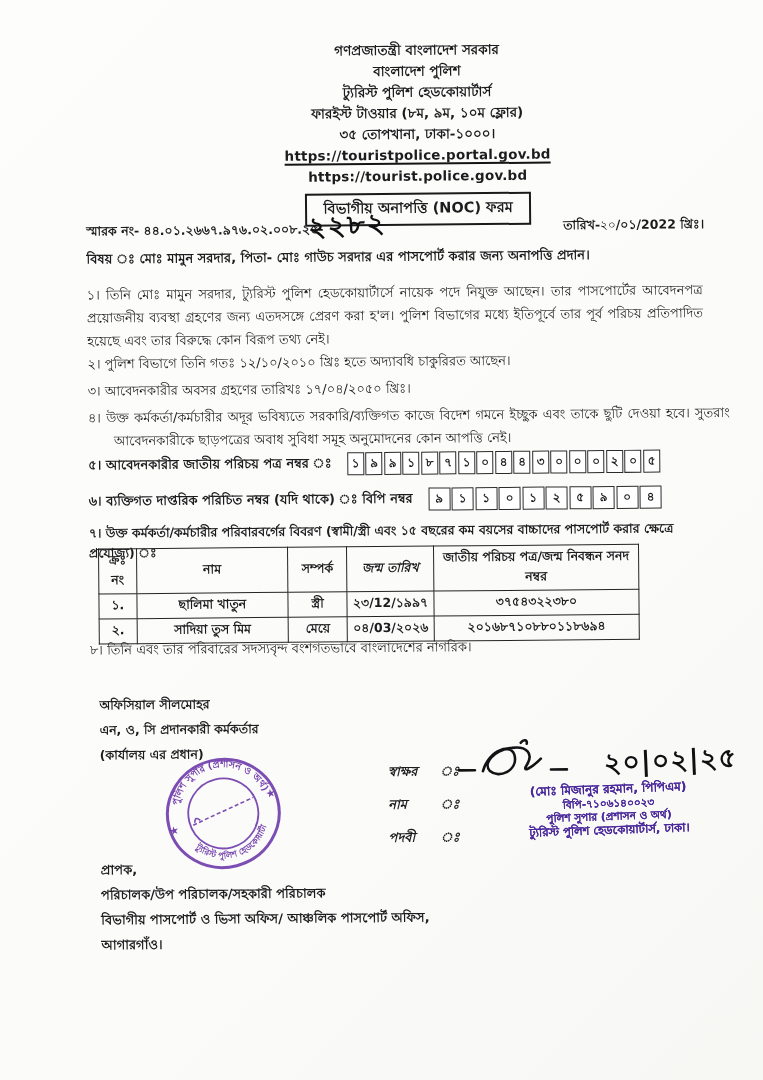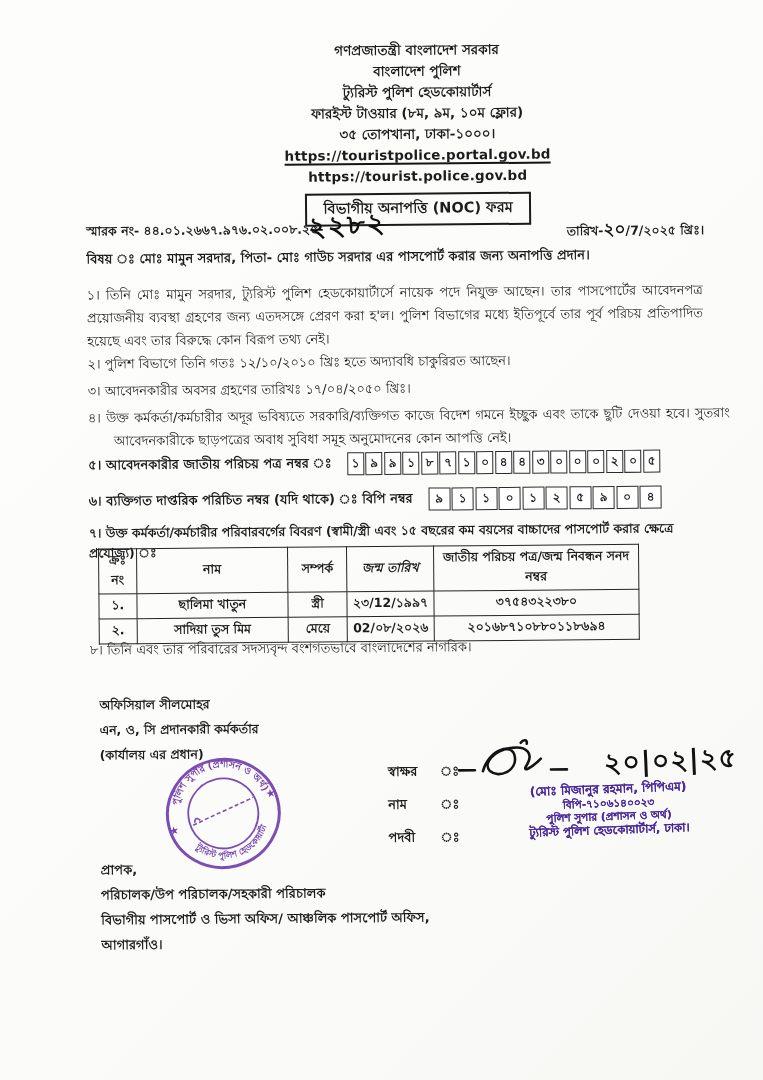--- a/index.html
+++ b/index.html
@@ -32,21 +32,21 @@
     border:2px solid #1a1a1a;
     padding:3px 16px 5px 16px;
     font-size:14.5px;font-weight:700;
   }
   
   .memo-row{top:210px;left:88px;width:618px;height:34px;}
   .memo-label{position:absolute;left:0;top:10px;font-size:12.5px;font-weight:600;}
   .hand{font-family:"DejaVu Sans",sans-serif;color:#101012;}
   .memo-hand{position:absolute;left:222px;top:-6px;font-size:27px;font-weight:700;transform:rotate(-3deg);letter-spacing:2px;}
   .date-line{position:absolute;right:0;top:8px;font-size:12.5px;font-weight:600;}
-  .date-hand{font-size:17px;font-weight:700;}
+  .date-hand{font-size:12px;font-weight:400;}
   
   .subject{top:247px;left:88px;width:618px;font-size:13px;font-weight:700;}
   .clause{left:88px;width:616px;font-size:13px;font-weight:500;line-height:23px;text-align:justify;}
   .c1{top:281px;}
   .c2{top:350px;}
   .c3{top:377px;}
   .c4{top:404px;padding-left:26px;text-indent:-26px;}
   .c8{top:636px;}
   
   .digit-row{left:88px;display:flex;align-items:center;}
@@ -67,21 +67,21 @@
     border:1.4px solid #242424;text-align:center;
     font-size:12.5px;padding:2px 3px;
   }
   .fam-table th{font-weight:700;height:20px;}
   .fam-table td{font-weight:600;height:17px;}
   .colno{width:7%;}.colname{width:28%;}.colrel{width:11%;border-radius:17px;}.coldob{width:16%;font-style:italic;}.colnid{width:38%;}
   
   .seal-caption{top:690px;left:97px;font-size:12.5px;font-weight:600;line-height:25px;}
   .round-seal{top:748px;left:150px;width:140px;height:128px;}
   .sig-rows{top:762px;left:385px;font-size:13px;font-weight:600;}
-  .sig-row{height:33px;position:relative;width:70px;}
+  .sig-row{height:33px;position:relative;width:70px;font-style:italic;}
   .sig-row .colon{position:absolute;left:52px;top:0;}
   .sig-scribble{top:738px;left:452px;width:150px;height:52px;}
   .sig-date{top:742px;left:601px;font-size:27px;font-weight:700;transform:rotate(-2deg);letter-spacing:1px;white-space:nowrap;}
   .stamp{top:785px;left:498px;width:215px;text-align:center;color:#4b2a9b;transform:rotate(-1.5deg);
          text-shadow:0 0 .6px #4b2a9b;line-height:13.5px;}
   .stamp .s1{font-size:12px;font-weight:700;}
   .stamp .s2{font-size:10.5px;font-weight:600;}
   .stamp .s3{font-size:10.5px;font-weight:600;}
   .stamp .s4{font-size:11.5px;font-weight:700;}
   .recipient{top:855px;left:97px;font-size:13px;font-weight:600;line-height:25px;}
@@ -100,21 +100,21 @@
     <div class="hline">ফারইস্ট টাওয়ার (৮ম, ৯ম, ১০ম ফ্লোর)</div>
     <div class="hline">৩৫ তোপখানা, ঢাকা-১০০০।</div>
     <div><span class="url primary">https://touristpolice.portal.gov.bd</span></div>
     <div><span class="url secondary">https://tourist.police.gov.bd</span></div>
     <div><span class="noc-box">বিভাগীয় অনাপত্তি (NOC) ফরম</span></div>
   </div>
 
   <div class="abs memo-row">
     <span class="memo-label">স্মারক নং- ৪৪.০১.২৬৬৭.৯৭৬.০২.০০৮.২৫-</span>
     <span class="memo-hand hand">২২৮২</span>
-    <span class="date-line"><span>তারিখ-</span><span class="date-hand hand">২০</span><span>/7/২০২৫ খ্রিঃ।</span></span>
+    <span class="date-line"><span>তারিখ-</span><span class="date-hand hand">২০</span><span>/০১/2022 খ্রিঃ।</span></span>
   </div>
 
   <div class="abs subject">বিষয় ঃ মোঃ মামুন সরদার, পিতা- মোঃ গাউচ সরদার এর পাসপোর্ট করার জন্য অনাপত্তি প্রদান।</div>
 
   <div class="abs clause c1">১। তিনি মোঃ মামুন সরদার, ট্যুরিস্ট পুলিশ হেডকোয়ার্টার্সে নায়েক পদে নিযুক্ত আছেন। তার পাসপোর্টের আবেদনপত্র প্রয়োজনীয় ব্যবস্থা গ্রহণের জন্য এতদসঙ্গে প্রেরণ করা হ'ল। পুলিশ বিভাগের মধ্যে ইতিপূর্বে তার পূর্ব পরিচয় প্রতিপাদিত হয়েছে এবং তার বিরুদ্ধে কোন বিরূপ তথ্য নেই।</div>
   <div class="abs clause c2">২। পুলিশ বিভাগে তিনি গতঃ ১২/১০/২০১০ খ্রিঃ হতে অদ্যাবধি চাকুরিরত আছেন।</div>
   <div class="abs clause c3">৩। আবেদনকারীর অবসর গ্রহণের তারিখঃ ১৭/০৪/২০৫০ খ্রিঃ।</div>
   <div class="abs clause c4">৪। উক্ত কর্মকর্তা/কর্মচারীর অদূর ভবিষ্যতে সরকারি/ব্যক্তিগত কাজে বিদেশ গমনে ইচ্ছুক এবং তাকে ছুটি দেওয়া হবে। সুতরাং আবেদনকারীকে ছাড়পত্রের অবাধ সুবিধা সমূহ অনুমোদনের কোন আপত্তি নেই।</div>
 
   <div class="abs digit-row r5">
@@ -170,21 +170,21 @@
       <td>১.</td>
       <td>ছালিমা খাতুন</td>
       <td>স্ত্রী</td>
       <td>২৩/12/১৯৯৭</td>
       <td>৩৭৫৪৩২২৩৮০</td>
     </tr>
     <tr>
       <td>২.</td>
       <td>সাদিয়া তুস মিম</td>
       <td>মেয়ে</td>
-      <td>02/০৮/২০২৬</td>
+      <td>০৪/03/২০২৬</td>
       <td>২০১৬৮৭১০৮৮০১১৮৬৯৪</td>
     </tr>
   </tbody>
     </table>
 
   <div class="abs clause c8">৮। তিনি এবং তার পরিবারের সদস্যবৃন্দ বংশগতভাবে বাংলাদেশের নাগরিক।</div>
 
   <div class="abs seal-caption">
     <div>অফিসিয়াল সীলমোহর</div>
     <div>এন, ও, সি প্রদানকারী কর্মকর্তার</div>

